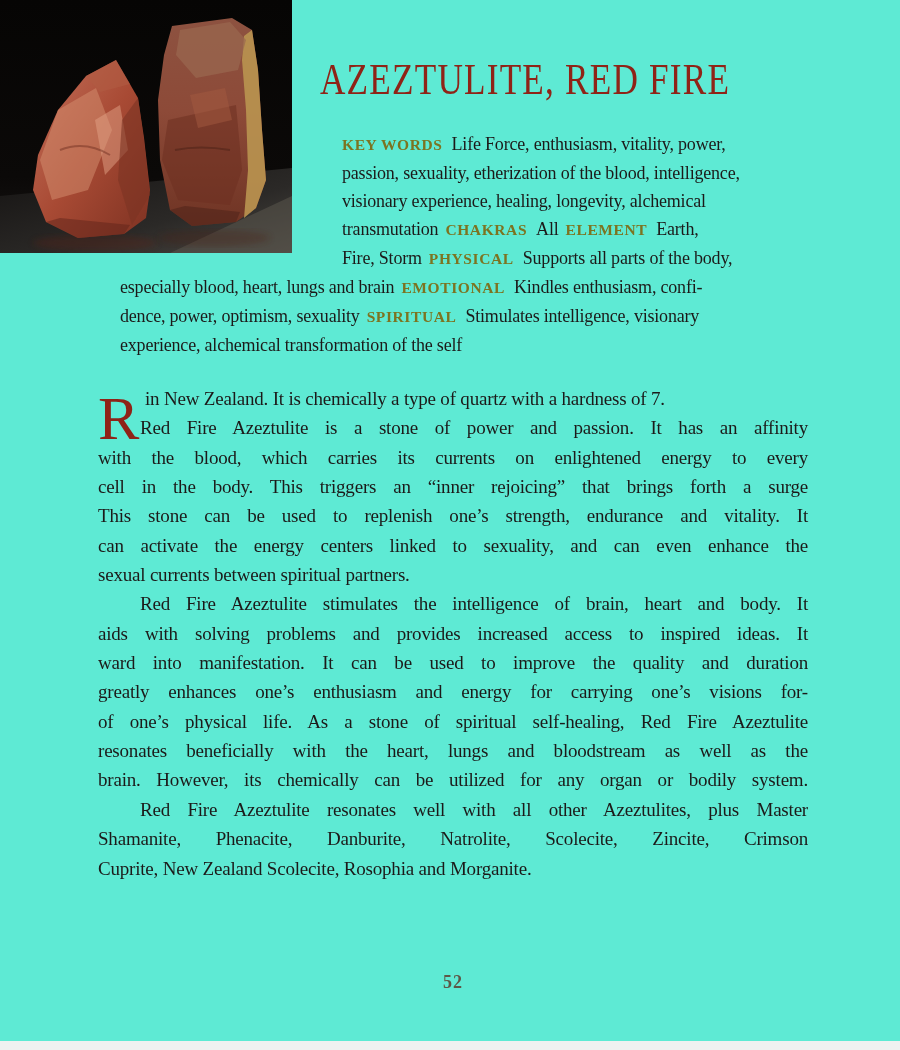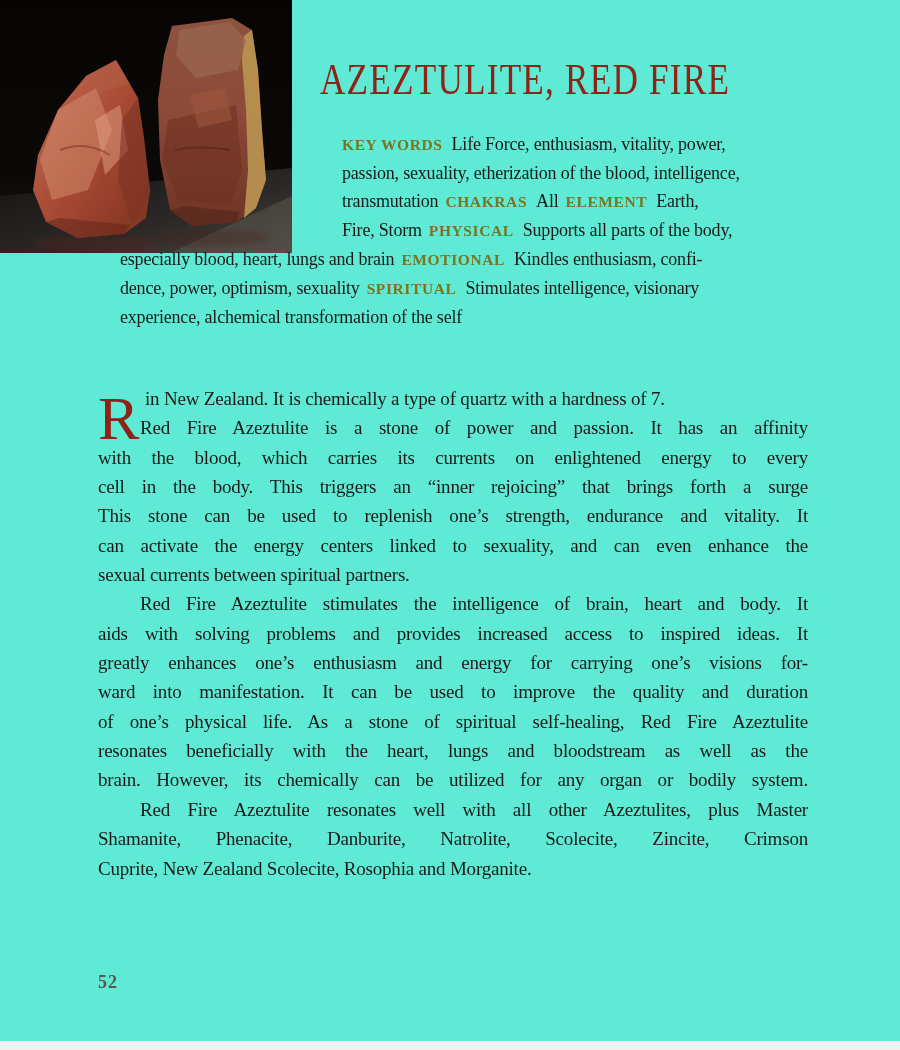--- a/index.html
+++ b/index.html
@@ -33,21 +33,21 @@
   .just{text-align:justify;text-align-last:justify;}
   .pind{padding-left:42px;}
   .dc-ind{padding-left:47px;}
   .dropcap{
     position:absolute;left:0;top:3px;font-size:62px;line-height:1;
     color:var(--title_red,#8f2317);
   }
   .redcaps{color:var(--title_red,#8f2317);font-size:16px;letter-spacing:0.4px;}
   
   .pagenum{
-    position:absolute;left:98px;top:972px;width:710px;text-align:left;
+    position:absolute;left:98px;top:972px;width:710px;text-align:center;
     font-size:18px;font-weight:bold;letter-spacing:1px;color:var(--page_number,#5e5747);
   }
   .page-edge{position:absolute;left:0;bottom:0;width:100%;height:9px;background:#f0f1f1;}
 </style>
 </head>
 <body>
 
 <div class="page">
 
   <div class="photo">
@@ -99,20 +99,21 @@
       <path d="M175,150 Q200,145 230,150" stroke="#4a1f15" stroke-width="2" fill="none" opacity="0.5"></path>
       <path d="M60,150 Q85,140 110,155" stroke="#6b2b1d" stroke-width="2" fill="none" opacity="0.45"></path>
     </svg>
   </div>
 
   <div class="title">AZEZTULITE, RED FIRE</div>
 
   <div class="keywords">
       <div class="kw-line kw-indent"><span class="kw-label">KEY WORDS</span><span>Life Force, enthusiasm, vitality, power,</span></div>
       <div class="kw-line kw-indent"><span>passion, sexuality, etherization of the blood, intelligence,</span></div>
+      <div class="kw-line kw-indent"><span>visionary experience, healing, longevity, alchemical</span></div>
       <div class="kw-line kw-indent"><span>transmutation</span><span class="kw-label">CHAKRAS</span><span>All</span><span class="kw-label">ELEMENT</span><span>Earth,</span></div>
       <div class="kw-line kw-indent"><span>Fire, Storm</span><span class="kw-label">PHYSICAL</span><span>Supports all parts of the body,</span></div>
       <div class="kw-line"><span>especially blood, heart, lungs and brain</span><span class="kw-label">EMOTIONAL</span><span>Kindles enthusiasm, confi-</span></div>
       <div class="kw-line"><span>dence, power, optimism, sexuality</span><span class="kw-label">SPIRITUAL</span><span>Stimulates intelligence, visionary</span></div>
       <div class="kw-line"><span>experience, alchemical transformation of the self</span></div>
     </div>
 
   <div class="bodyblock">
       <div class="para">
         <span class="dropcap">R</span>
@@ -122,22 +123,22 @@
         <div class="bline just pind">Red Fire Azeztulite is a stone of power and passion.  It has an affinity</div>
         <div class="bline just">with the blood, which carries its currents on enlightened energy to every</div>
         <div class="bline just">cell in the body. This triggers an “inner rejoicing” that brings forth a surge</div>
         <div class="bline just">This stone can be used to replenish one’s strength, endurance and vitality. It</div>
         <div class="bline just">can activate the energy centers linked to sexuality, and can even enhance the</div>
         <div class="bline">sexual currents between spiritual partners.</div>
       </div>
       <div class="para">
         <div class="bline just pind">Red Fire Azeztulite stimulates the intelligence of brain, heart and body. It</div>
         <div class="bline just">aids with solving problems and provides increased access to inspired ideas. It</div>
+        <div class="bline just">ward into manifestation. It can be used to improve the quality and duration</div>
         <div class="bline just">greatly enhances one’s enthusiasm and energy for carrying one’s visions for-</div>
-        <div class="bline just">ward into manifestation. It can be used to improve the quality and duration</div>
         <div class="bline just">of one’s physical life. As a stone of spiritual self-healing, Red Fire Azeztulite</div>
         <div class="bline just">resonates beneficially with the heart, lungs and bloodstream as well as the</div>
         <div class="bline just">brain. However, its chemically can be utilized for any organ or bodily system.</div>
       </div>
       <div class="para">
         <div class="bline just pind">Red Fire Azeztulite resonates well with all other Azeztulites, plus Master</div>
         <div class="bline just">Shamanite,  Phenacite,  Danburite,  Natrolite,  Scolecite,  Zincite,  Crimson</div>
         <div class="bline">Cuprite, New Zealand Scolecite, Rosophia and Morganite.</div>
       </div>
     </div>

